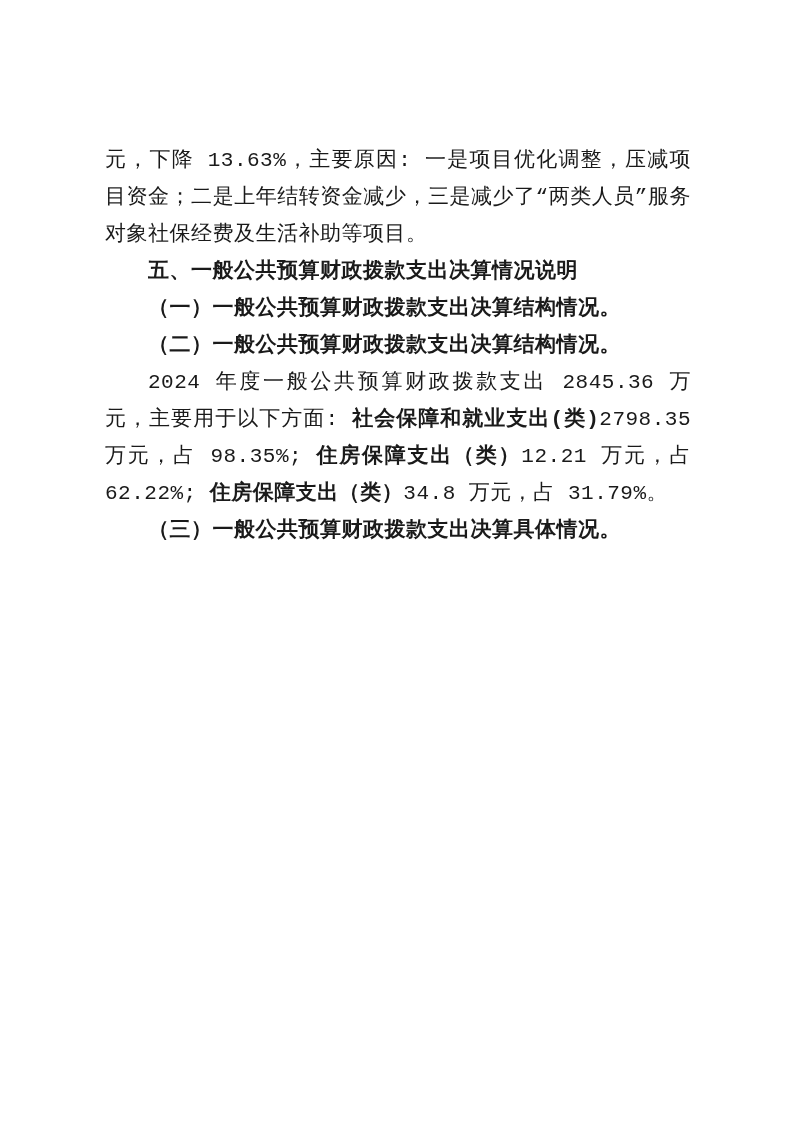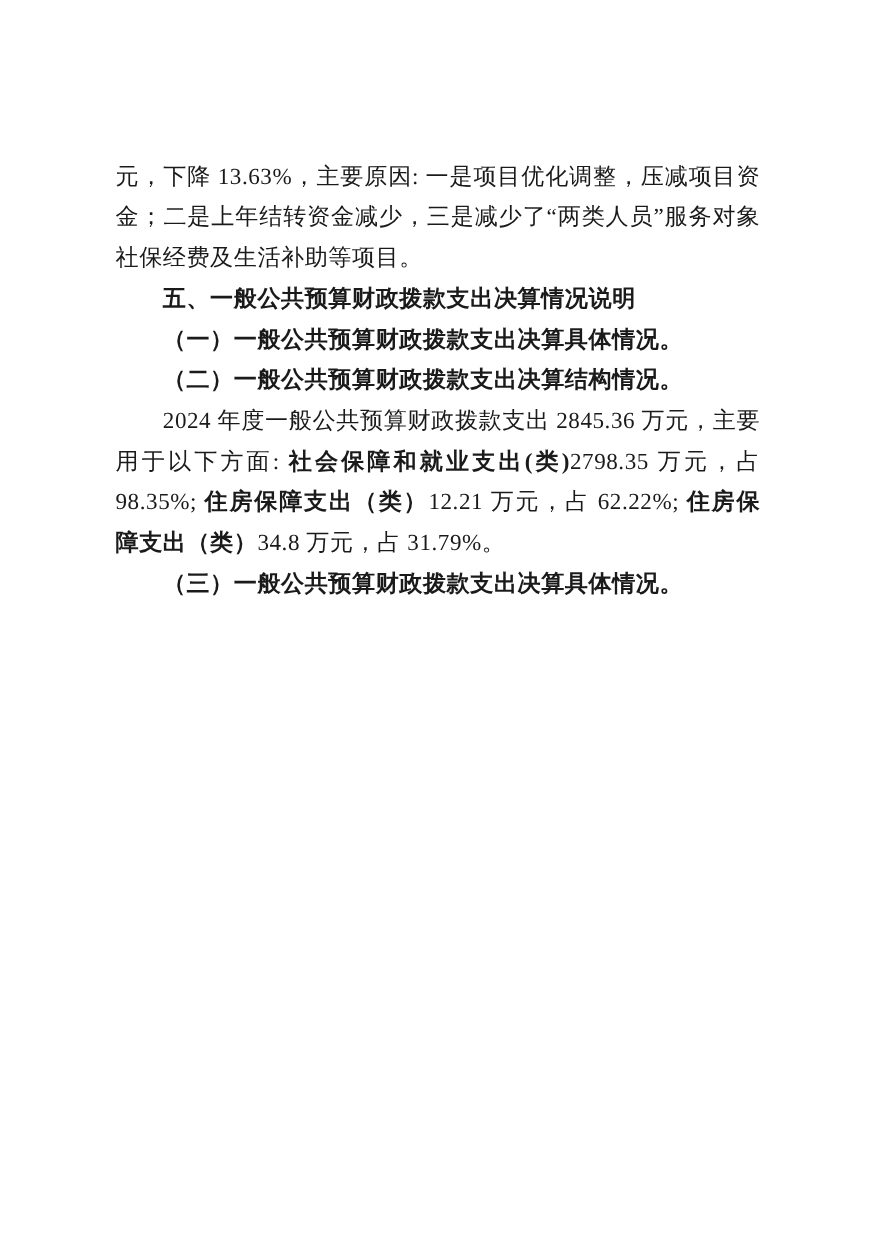--- a/index.html
+++ b/index.html
@@ -6,21 +6,21 @@
     margin: 0;
     padding: 0;
     background: #ffffff;
   }
   .page {
     position: relative;
     width: 793px;
     height: 844px;
     background: #ffffff;
     overflow: hidden;
-    font-family: Liberation Serif, serif;
+    font-family: Liberation Mono, monospace;
     color: #1a1a1a;
   }
   .content {
     position: absolute;
     left: 105px;
     top: 142px;
     width: 586px;
     font-size: 21px;
     line-height: 37px;
     text-align: justify;
@@ -51,19 +51,19 @@
     color: #0f766e;
   }
 </style>
 </head>
 <body>
 
 <div class="page">
   <main class="content">
       <p class="para"><span>元，下降 13.63%，主要原因: 一是项目优化调整，压减项目资金；二是上年结转资金减少，三是减少了“两类人员”服务对象社保经费及生活补助等项目。</span></p>
       <p class="para indent heading"><span class="b">五、一般公共预算财政拨款支出决算情况说明</span></p>
-      <p class="para indent heading"><span class="b">（一）一般公共预算财政拨款支出决算具体情况。</span></p>
+      <p class="para indent heading"><span class="b">（一）一般公共预算财政拨款支出决算结构情况。</span></p>
       <p class="para indent heading"><span class="b">（二）一般公共预算财政拨款支出决算结构情况。</span></p>
       <p class="para indent"><span>2024 年度一般公共预算财政拨款支出 2845.36 万元，主要用于以下方面: </span><span class="b">社会保障和就业支出(类)</span><span>2798.35 万元，占 98.35%; </span><span class="b">住房保障支出（类）</span><span>12.21 万元，占 62.22%; </span><span class="b">住房保障支出（类）</span><span>34.8 万元，占 31.79%。</span></p>
       <p class="para indent heading"><span class="b">（三）一般公共预算财政拨款支出决算具体情况。</span></p>
     </main>
   <div class="page-number">-14-</div>
 </div>
 
 </body></html>

